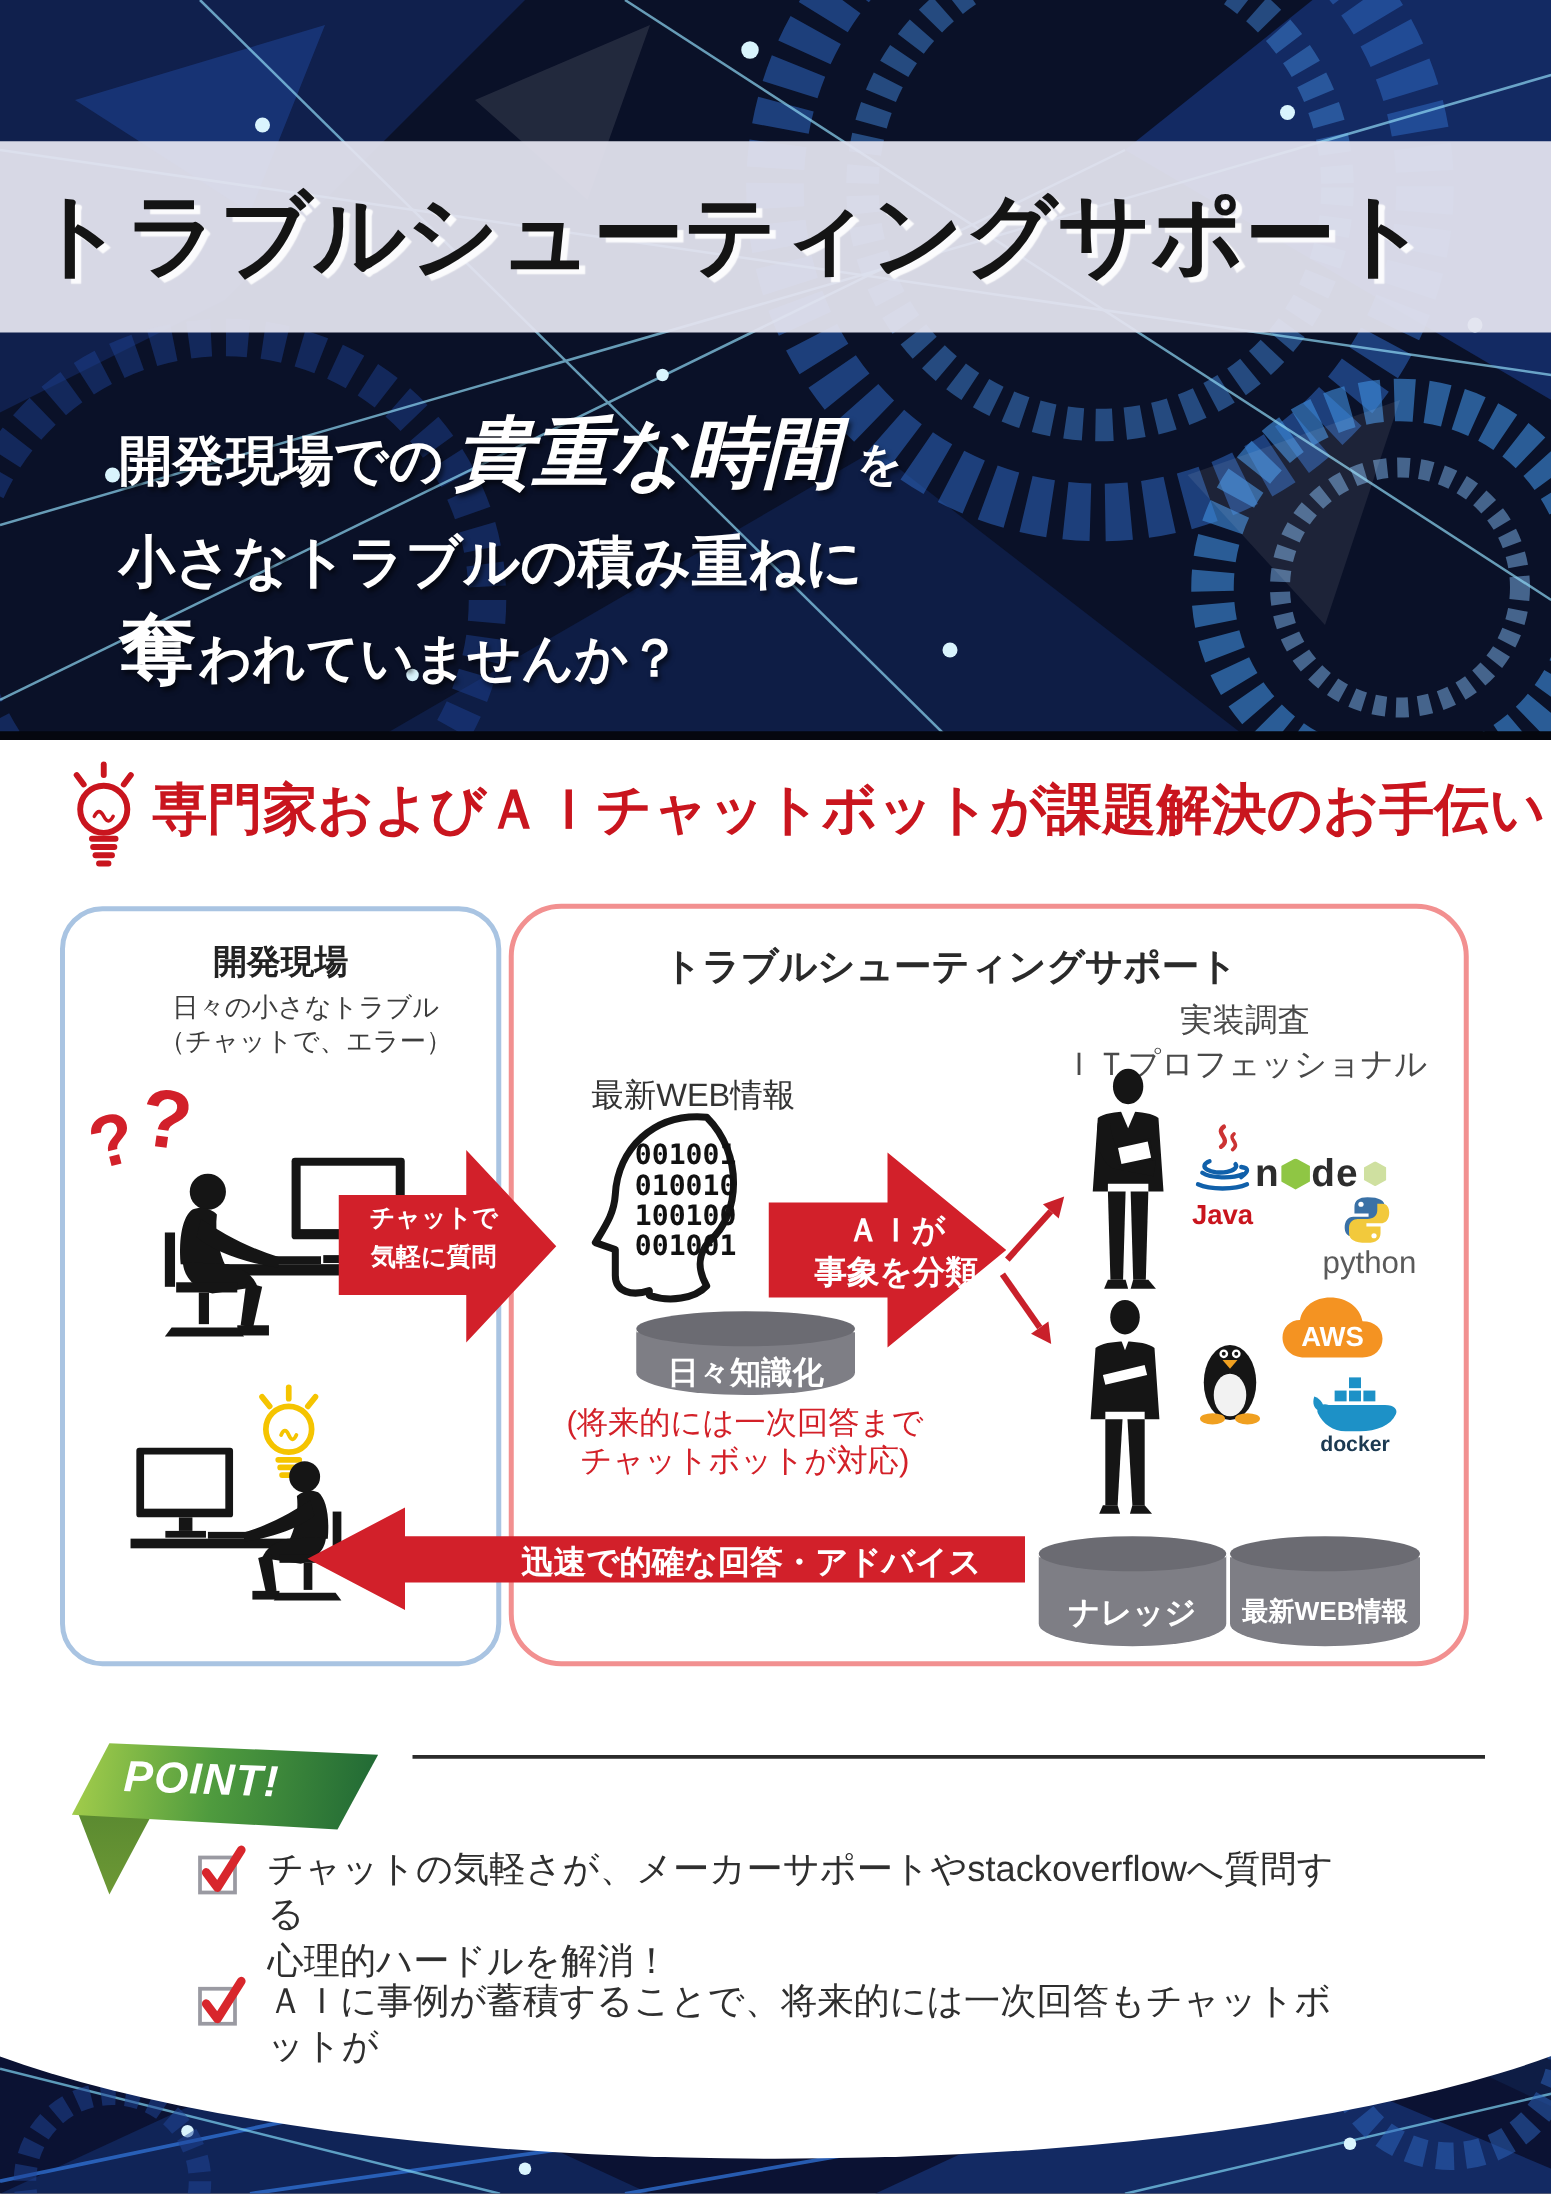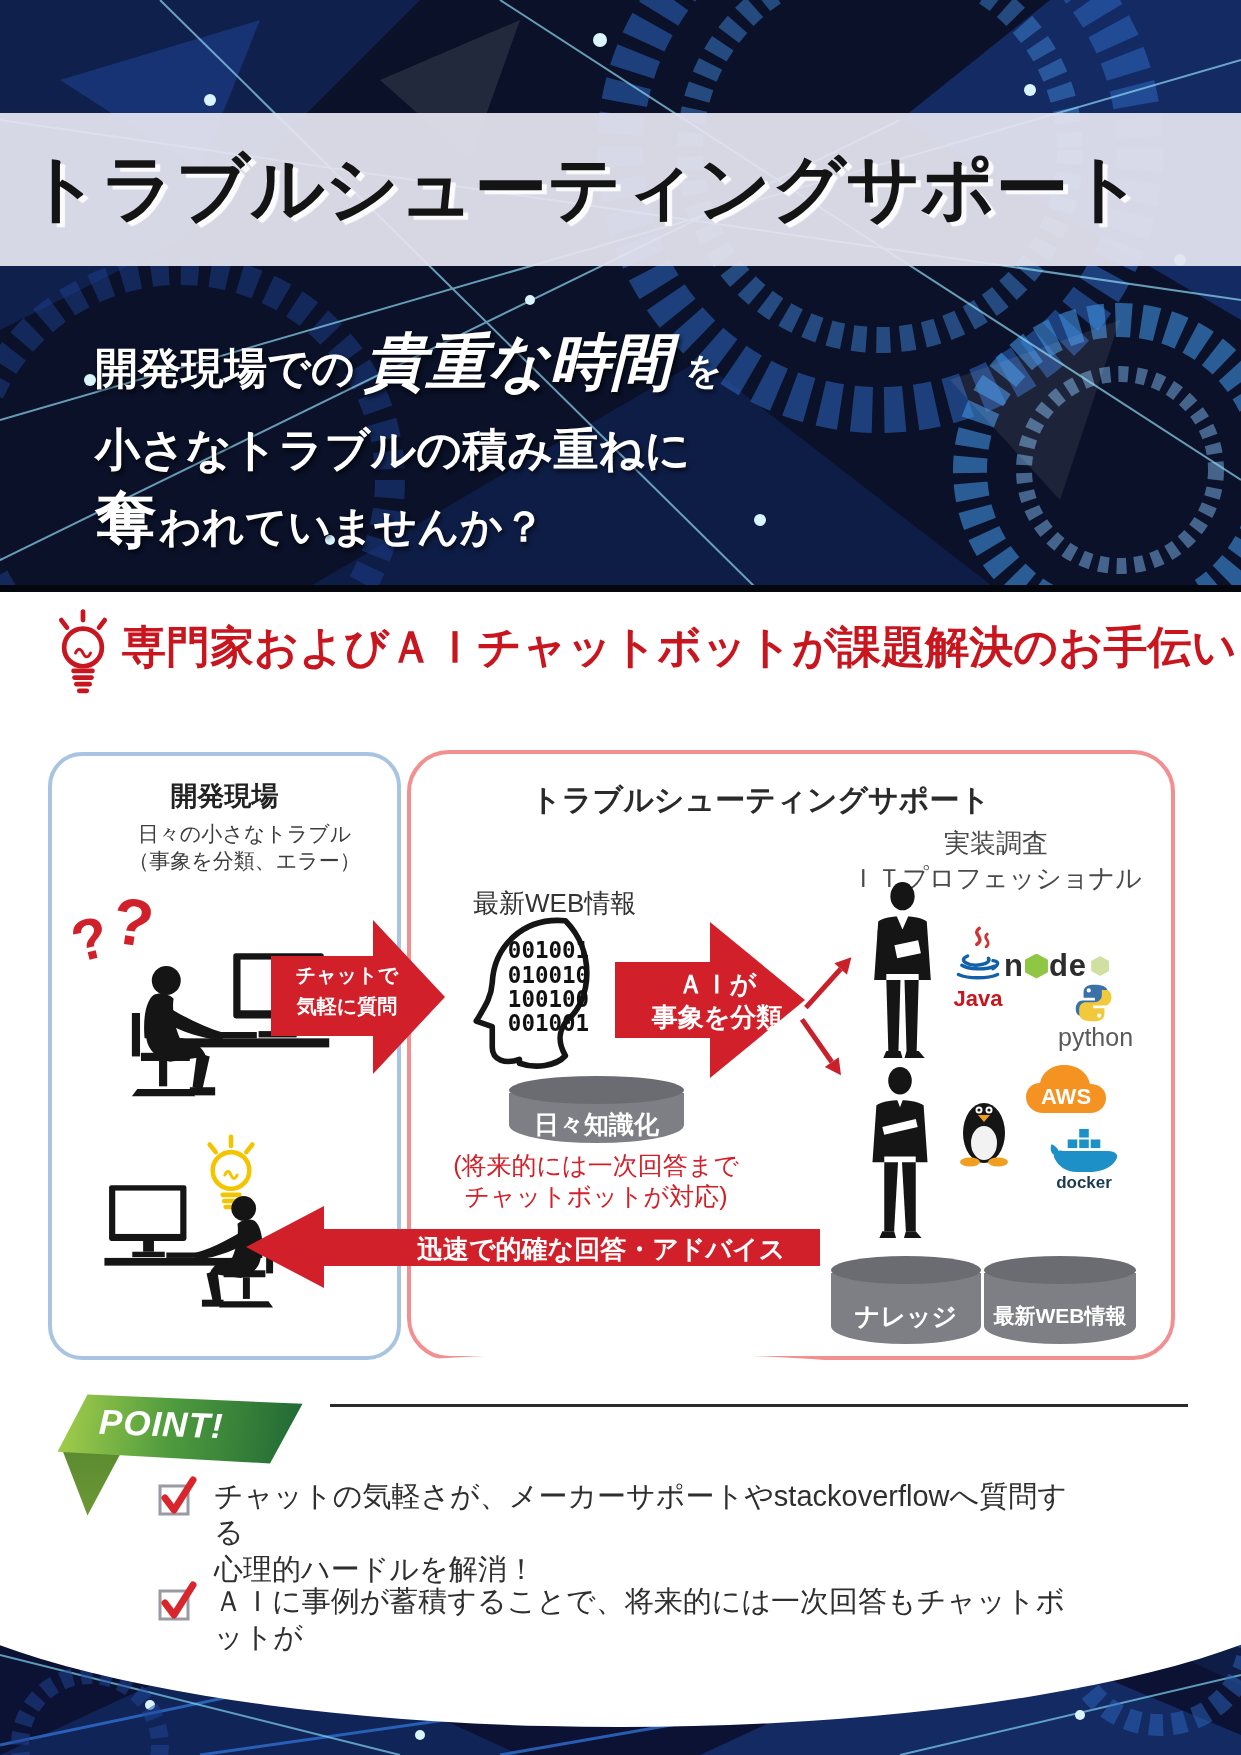--- a/index.html
+++ b/index.html
@@ -21,21 +21,21 @@
   .hl1 .small{font-size:36px;margin-left:4px;}
   .hl2{left:95px;top:420px;font-size:45px;}
   .hl3{left:95px;top:478px;font-size:42px;}
   .hl3 .big{font-size:62px;margin-right:2px;}
 
   
   .headline-text{position:absolute;left:122px;top:618px;font-size:44px;font-weight:900;
                  color:#c9151e;white-space:nowrap;}
 
   
-  .box{position:absolute;background:#ffffff;z-index:2;margin-top:27px;}
+  .box{position:absolute;background:#ffffff;z-index:2;}
   .box-left{left:48px;top:725px;width:345px;height:600px;border:4px solid #a9c4e2;border-radius:34px;}
   .box-right{left:407px;top:723px;width:760px;height:602px;border:4px solid #f29090;border-radius:42px;}
   .lb-title{position:absolute;left:0;top:22px;width:100%;text-align:center;font-size:27px;
             font-weight:800;color:#222;}
   .lb-desc{position:absolute;left:0;top:64px;width:100%;text-align:center;font-size:21px;
            color:#3d3d3d;line-height:1.3;padding-left:20px;}
   .qmarks{position:absolute;left:20px;top:128px;color:#d2202a;font-weight:900;}
   .qmarks .q1{display:inline-block;font-size:58px;transform:rotate(-14deg);}
   .qmarks .q2{display:inline-block;font-size:66px;transform:rotate(8deg);margin-left:6px;vertical-align:14px;}
 
@@ -155,21 +155,21 @@
       <line x1="28" y1="79" x2="42" y2="79"></line>
       <line x1="31" y1="86" x2="39" y2="86"></line>
     </g>
   </svg>
   <div class="headline-text">専門家およびＡＩチャットボットが課題解決のお手伝い！</div>
 
   <div class="box box-left">
     <div class="lb-title">開発現場</div>
     <div class="lb-desc">
       <div>日々の小さなトラブル</div>
-      <div>（事象を分類、エラー）</div>
+      <div>（チャットで、エラー）</div>
     </div>
     <div class="qmarks">
       <span class="q1">?</span><span class="q2">?</span>
     </div>
 
     <svg class="abs" style="left:47px;top:190px;" width="245" height="172" viewBox="0 0 250 190">
       <g class="silhouette">
         <rect x="138" y="8" width="100" height="72" rx="3"></rect>
         <rect x="146" y="15" width="84" height="56" fill="#fff"></rect>
         <rect x="180" y="80" width="14" height="14"></rect>

